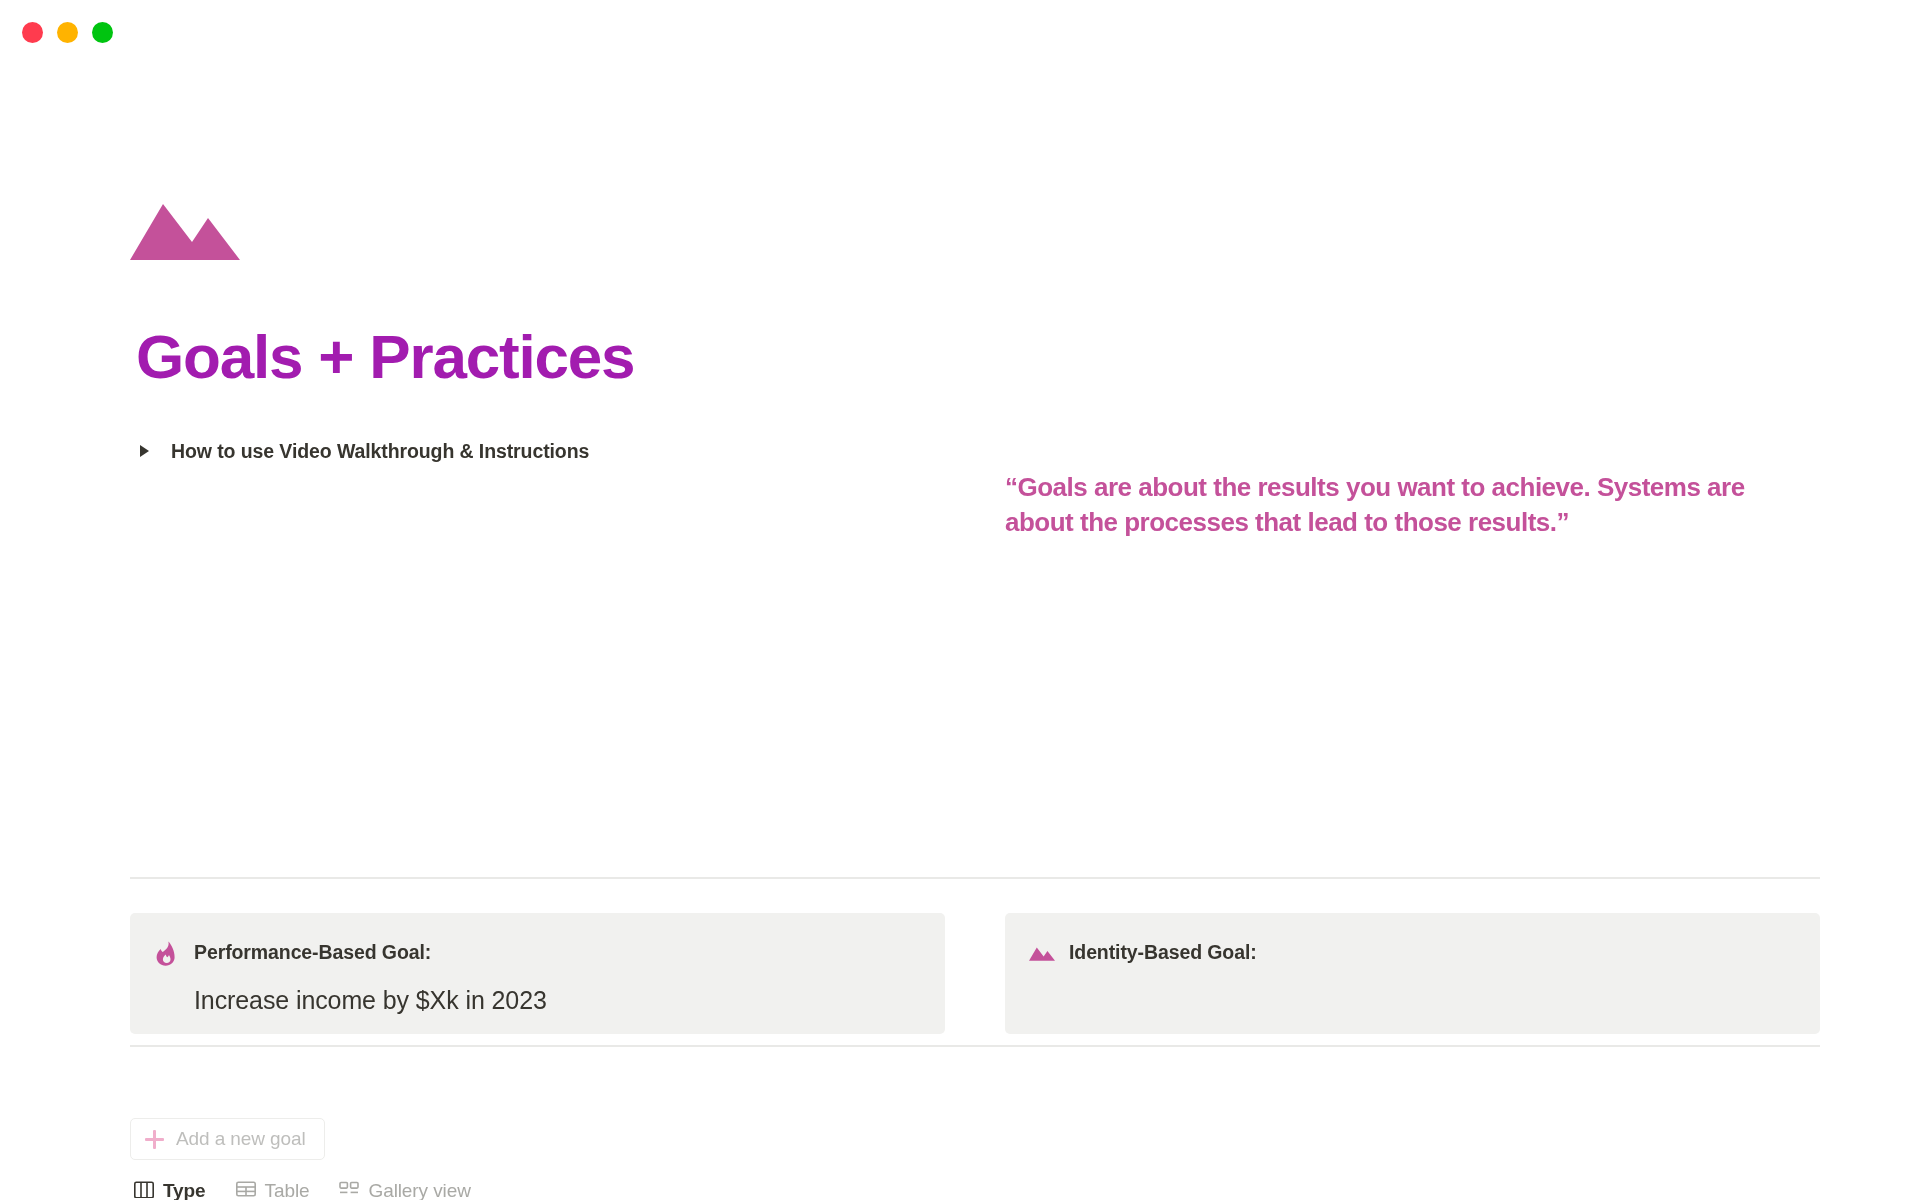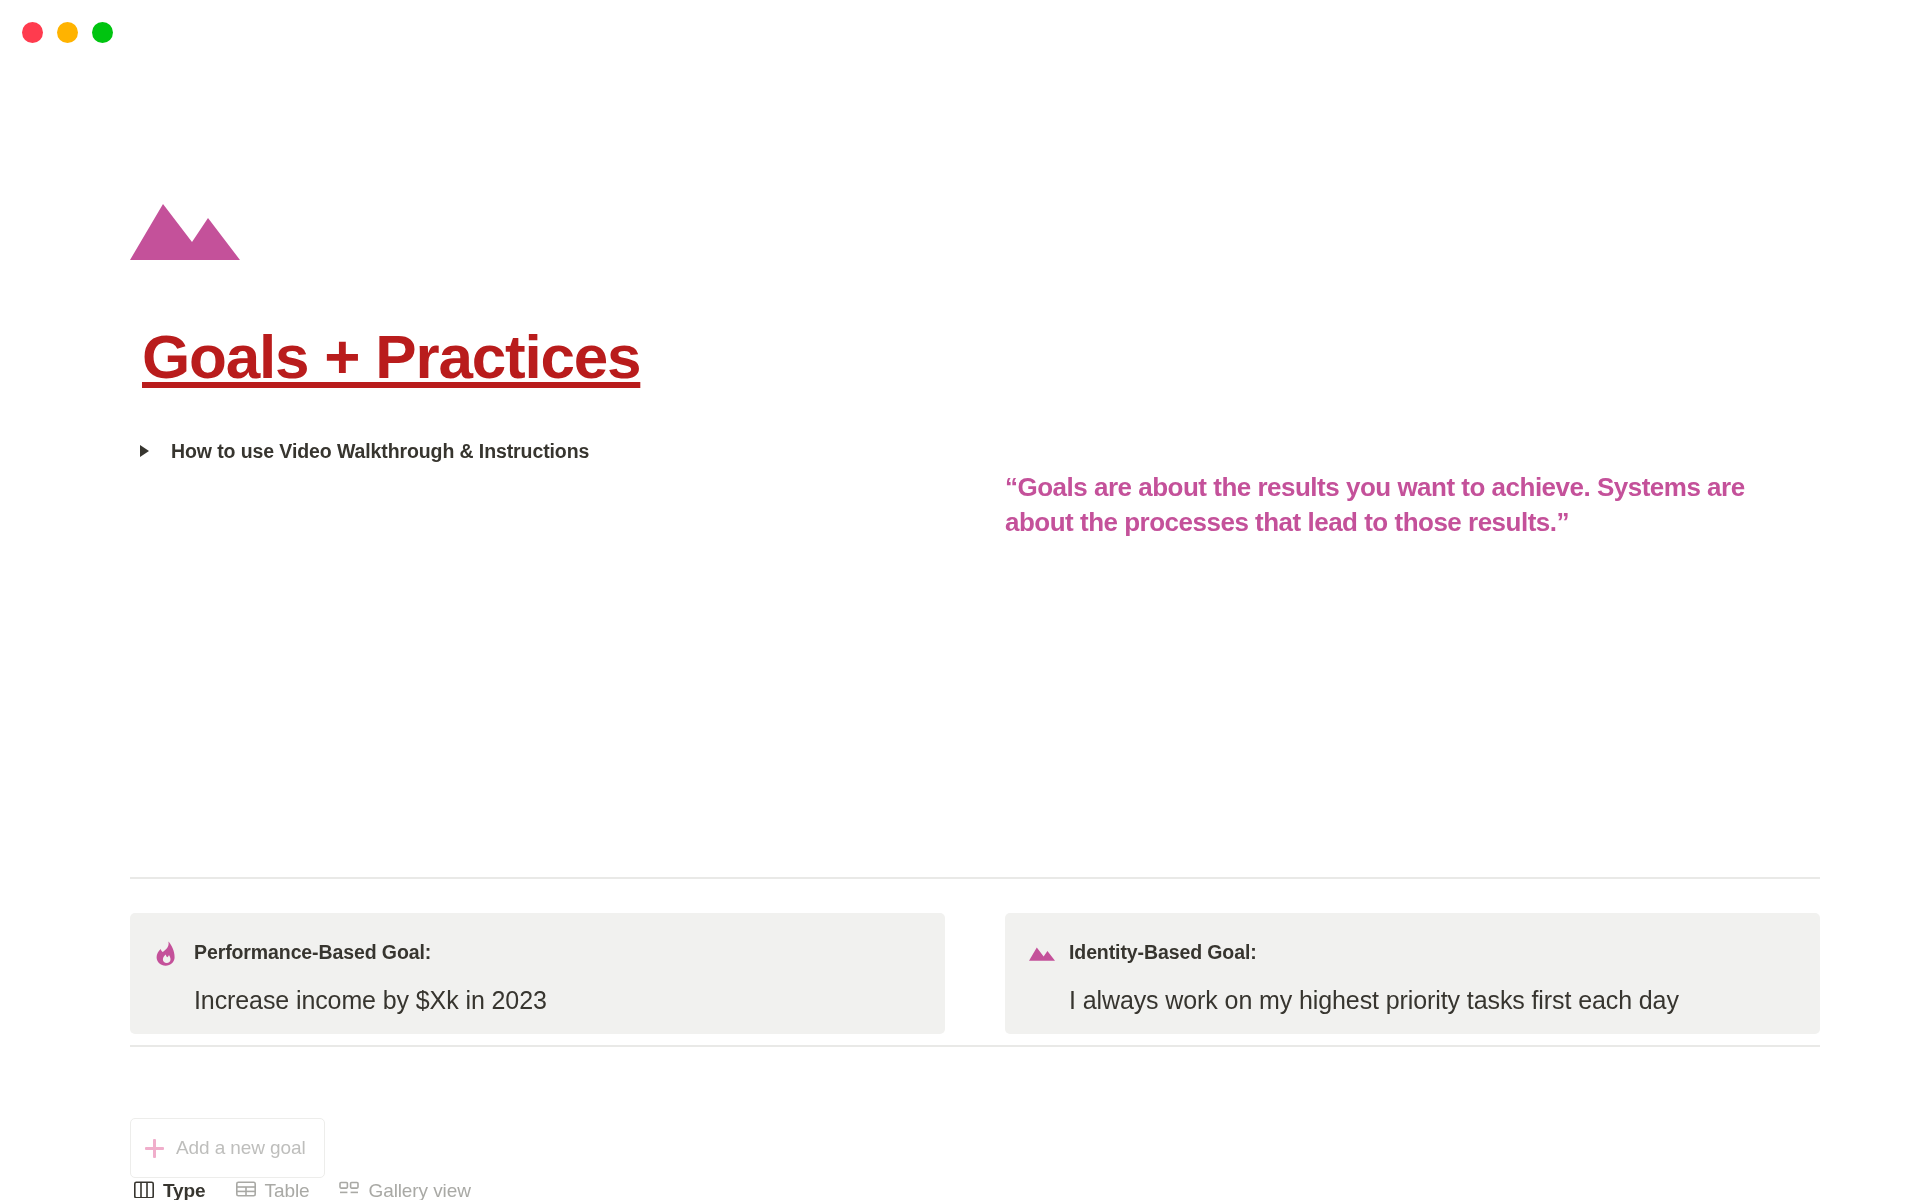--- a/index.html
+++ b/index.html
@@ -58,28 +58,27 @@
     top: 198px;
     left: 130px;
     width: 110px;
     height: 62px;
   }
   .page-icon svg { display: block; width: 110px; height: 62px; }
 
   .page-title {
     position: absolute;
     top: 326px;
-    left: 142px;
+    left: 136px;
     font-size: 62px;
     font-weight: 700;
     letter-spacing: -1.2px;
-    color: #b91c1c;
+    color: #a21caf;
     line-height: 1;
     white-space: nowrap;
-    text-decoration: underline;
   }
 
   
   .toggle-row {
     position: absolute;
     top: 437px;
     left: 140px;
     display: flex;
     align-items: center;
     gap: 22px;
@@ -169,21 +168,21 @@
     line-height: 1.35;
     letter-spacing: -0.1px;
     margin-top: 19px;
   }
 
   
   .add-goal-btn {
     position: absolute;
     top: 1118px;
     left: 130px;
-    height: 60px;
+    height: 42px;
     padding: 0 18px 0 14px;
     display: flex;
     align-items: center;
     gap: 12px;
     border: 1px solid #EDEDEB;
     border-radius: 5px;
     background: #ffffff;
     cursor: pointer;
   }
   .plus-icon {
@@ -292,21 +291,20 @@
       </div>
 
       <div class="callout">
         <span class="callout-icon">
           <svg width="26" height="17" viewBox="0 0 110 62" xmlns="http://www.w3.org/2000/svg" aria-hidden="true">
             <path d="M0 62 L33 6 L62 44 L78 20 L110 62 Z" fill="#C4519A"></path>
           </svg>
         </span>
         <div class="callout-body">
           <div class="callout-title">Identity-Based Goal:</div>
-          <div class="callout-text">I always work on my highest priority tasks first each day</div>
         </div>
       </div>
 
     </div>
 
     <div class="divider divider-bottom"></div>
 
     <div class="add-goal-btn">
       <span class="plus-icon"></span>
       <span class="add-goal-label">Add a new goal</span>

